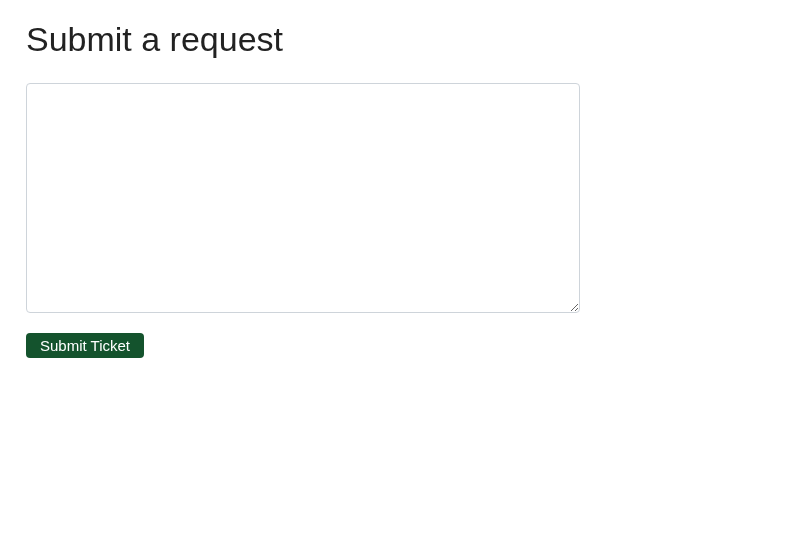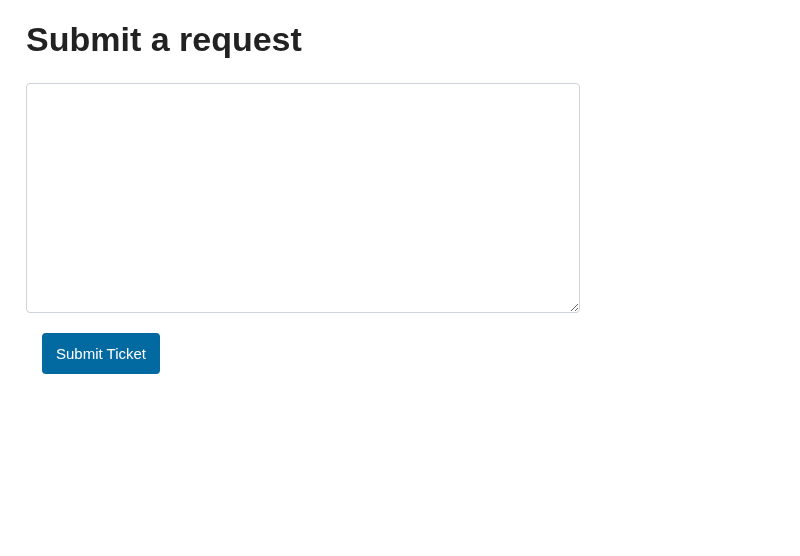--- a/index.html
+++ b/index.html
@@ -9,47 +9,46 @@
     }
     body {
       font-family: "Segoe UI", Arial, sans-serif;
       background: #ffffff;
       padding: 20px 26px;
       width: 800px;
       height: 556px;
     }
     .page-title {
       font-size: 34px;
-      font-weight: 700;
+      font-weight: 400;
       color: #222222;
       margin-bottom: 24px;
     }
     .request-textarea {
       width: 554px;
       height: 230px;
       border: 1px solid #ced4da;
       border-radius: 4px;
       padding: 8px 12px;
       font-size: 16px;
       font-family: inherit;
       resize: both;
       outline: none;
       margin-bottom: 20px;
       display: block;
     }
     .submit-btn {
-      background-color: #0369a1;
+      background-color: #14532d;
       color: #ffffff;
       border: none;
       border-radius: 4px;
-      padding: 12px 14px;
+      padding: 4px 14px;
       font-size: 15px;
       font-family: inherit;
       cursor: pointer;
-      margin-left: 16px;
     }
   </style>
 </head>
 <body>
 
 
 
 <h1 class="page-title">Submit a request</h1>
 
 <textarea class="request-textarea" placeholder="" style=""></textarea>

